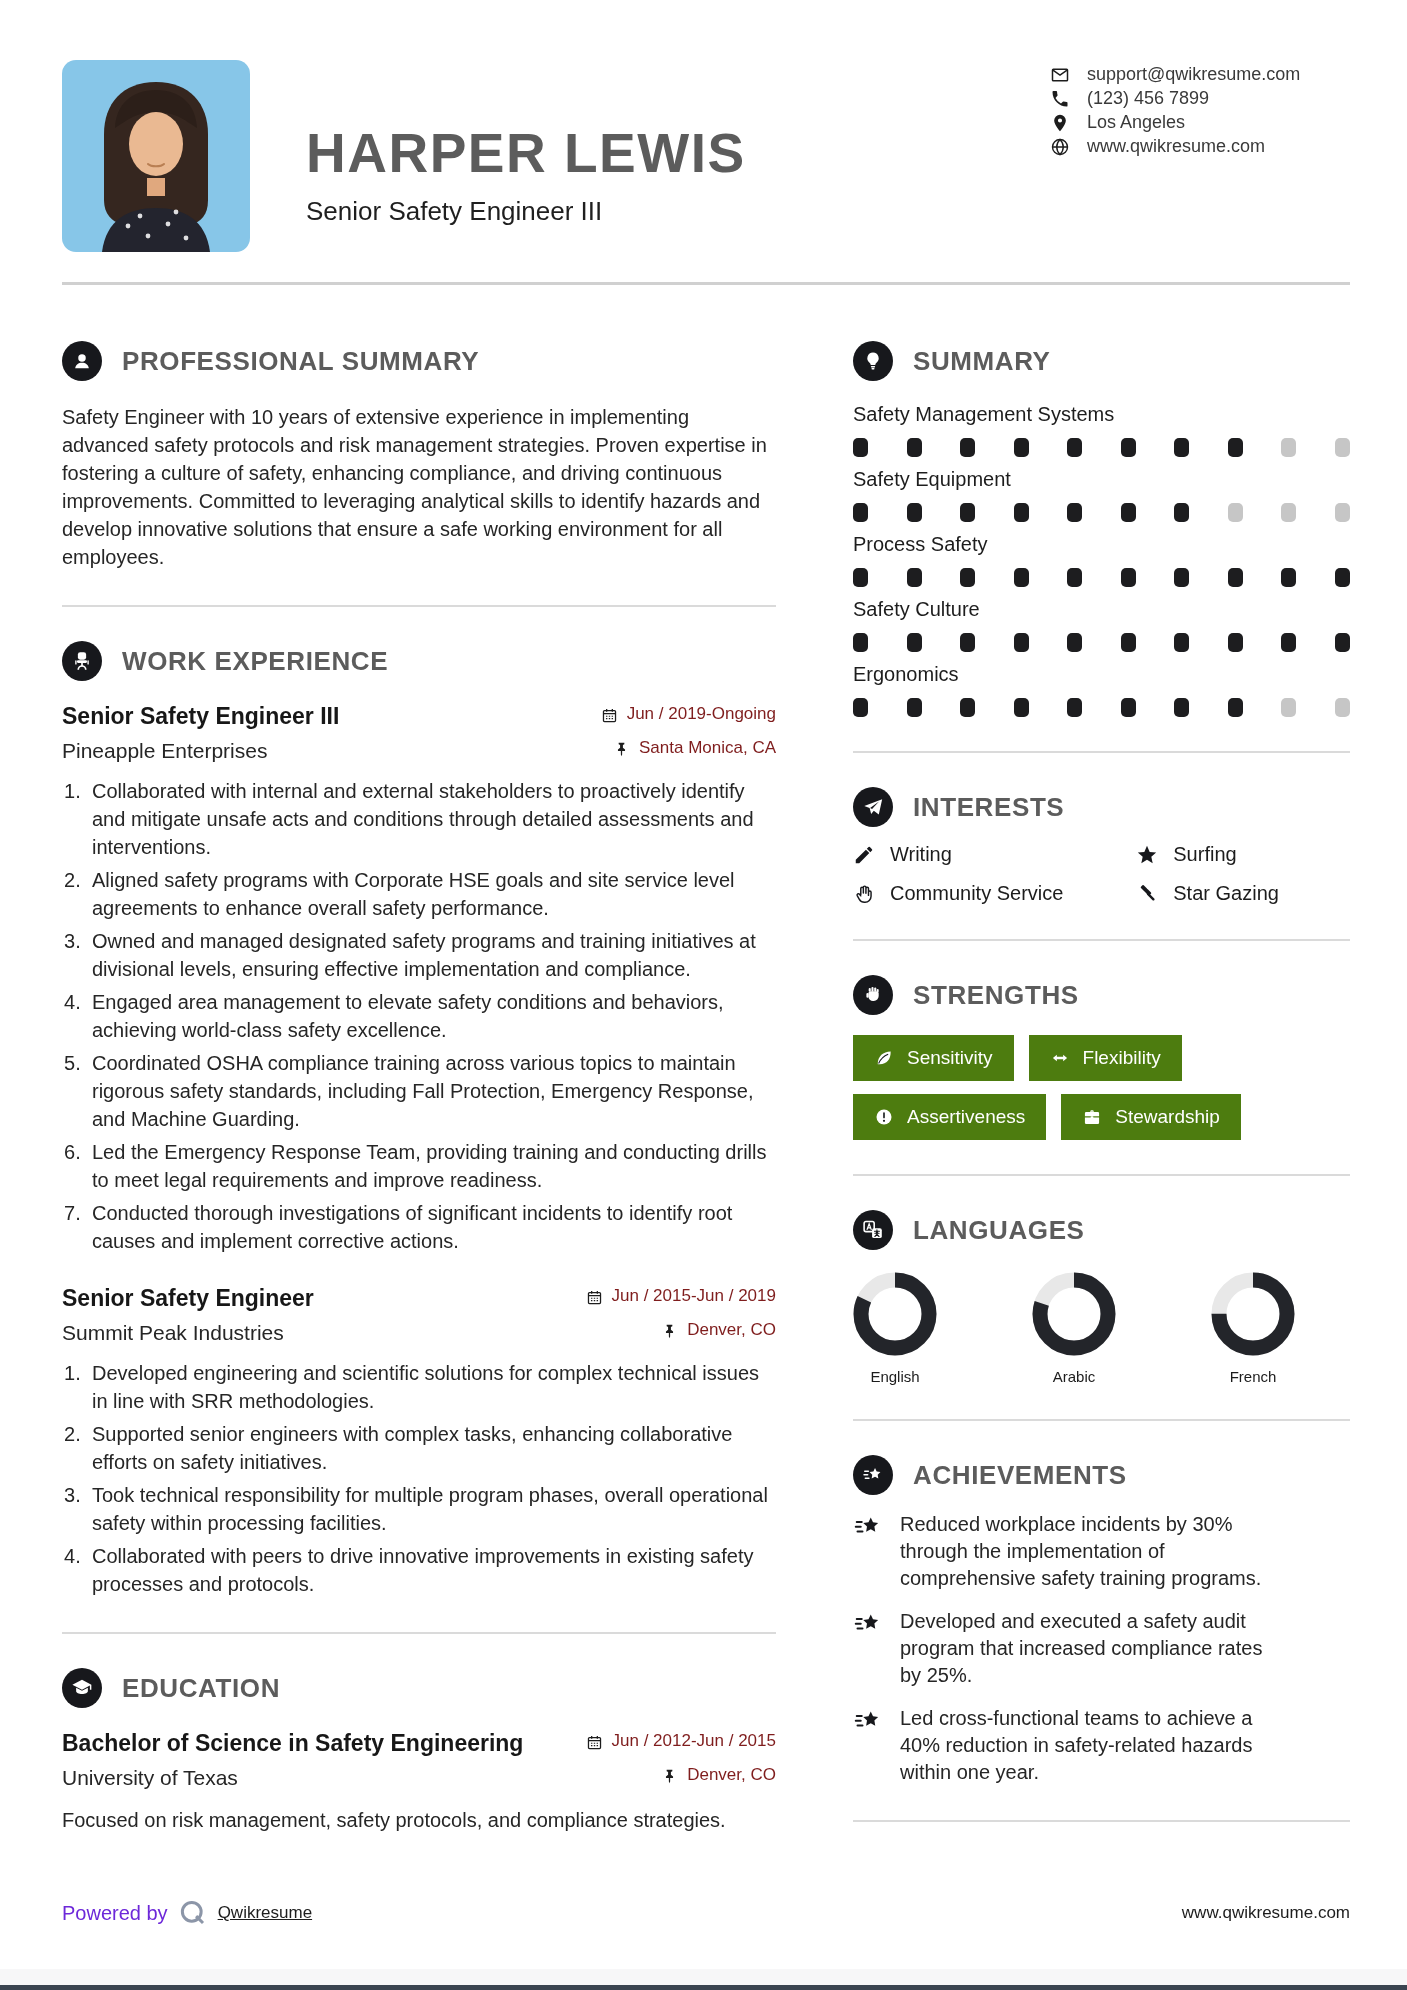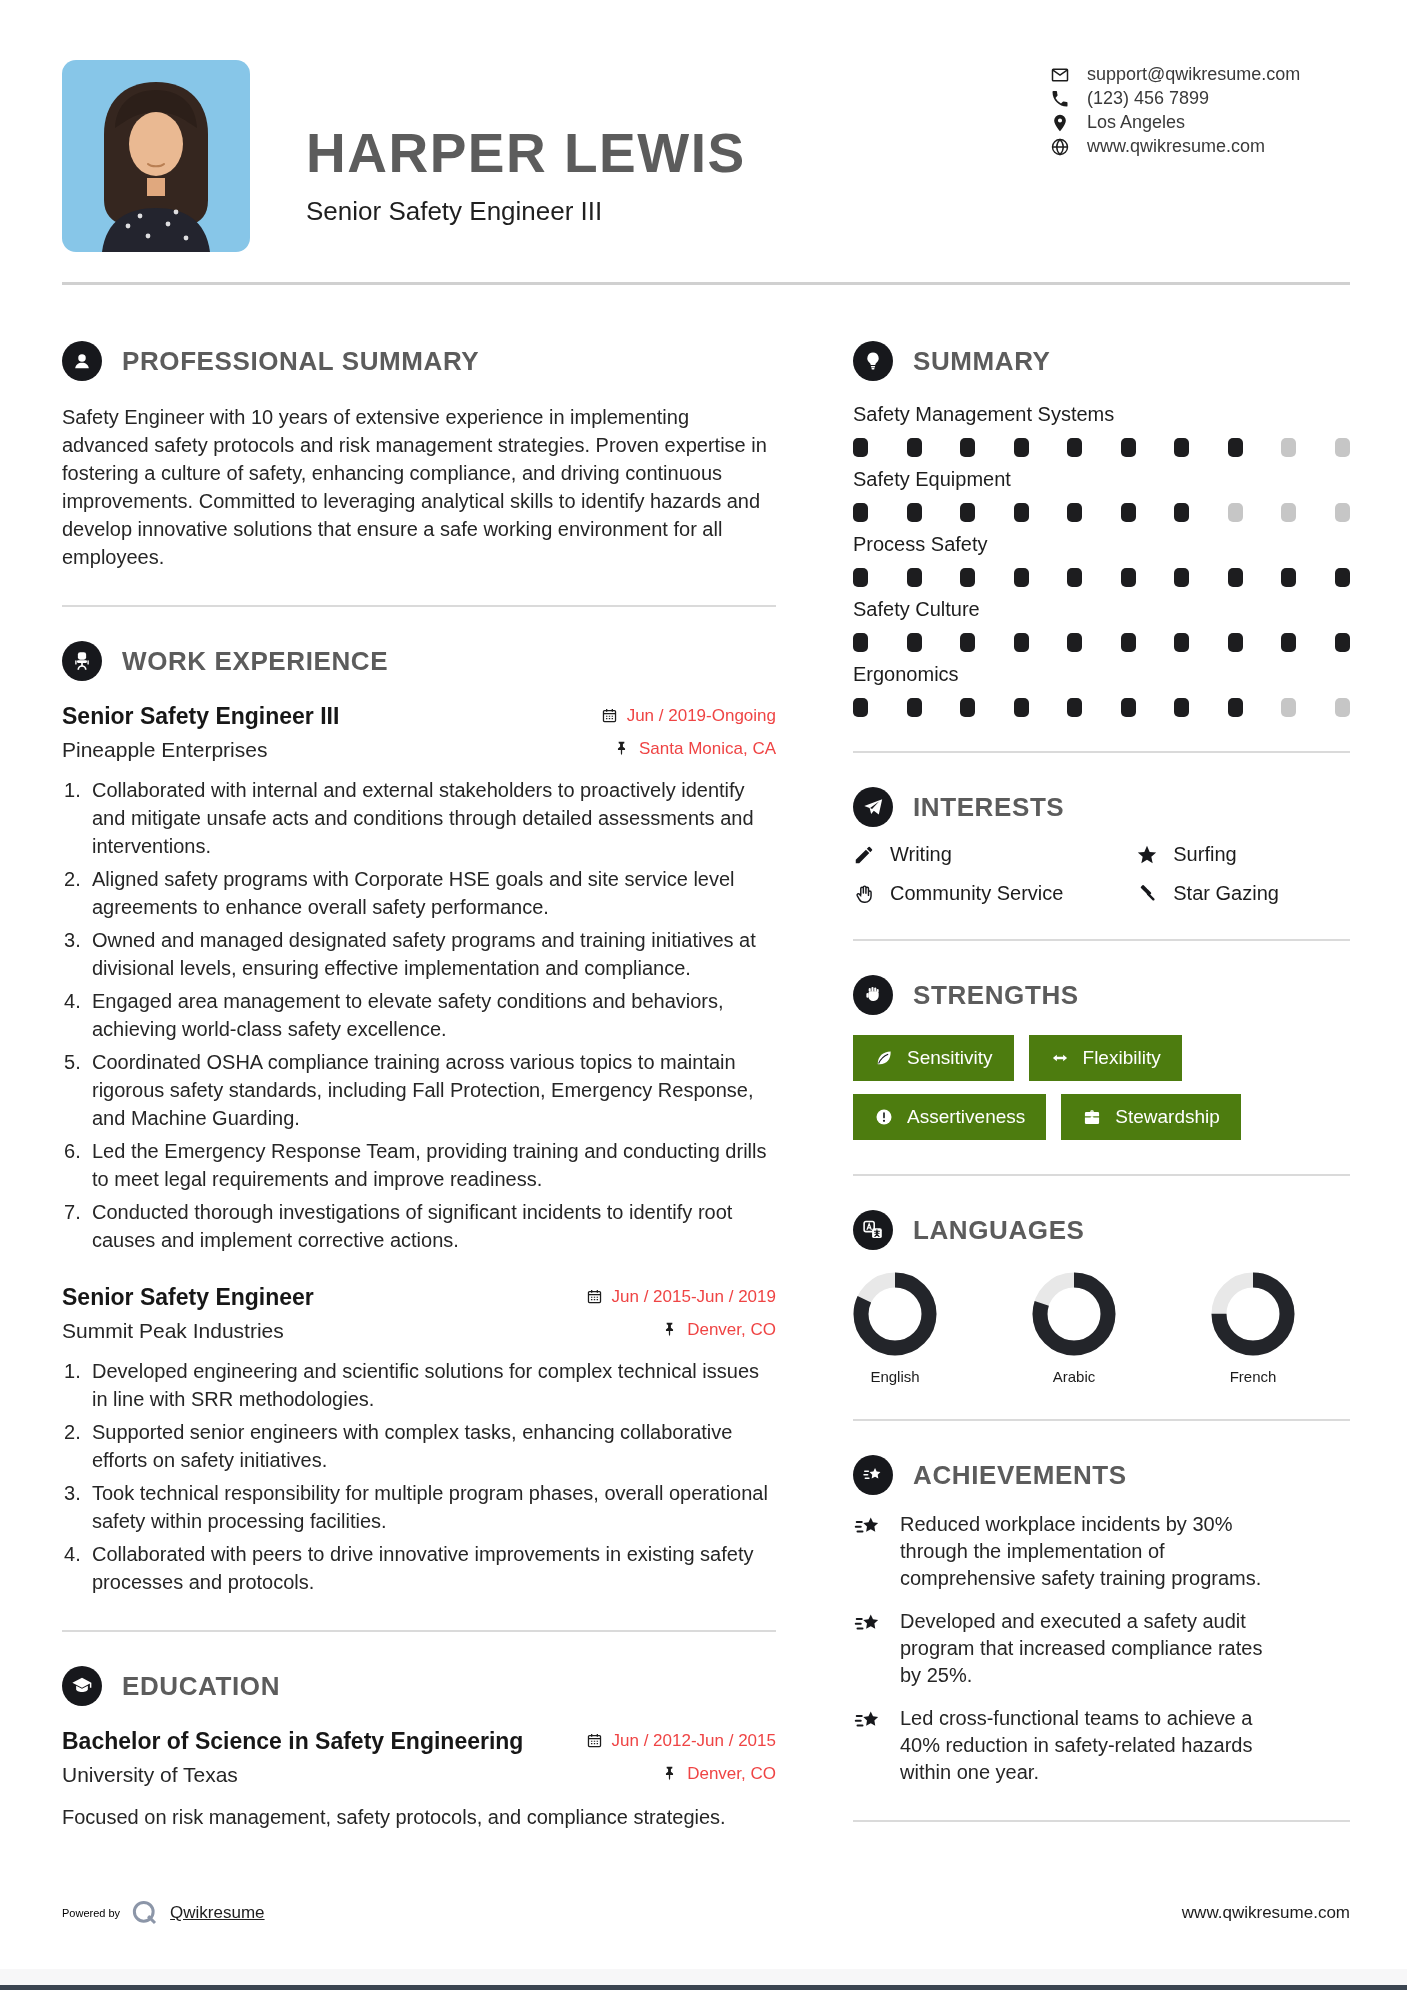--- a/index.html
+++ b/index.html
@@ -32,21 +32,21 @@
             display:flex;align-items:center;justify-content:center;flex:none;}
   .sec-icon svg{width:22px;height:22px;}
   .sec-title{font-size:26px;font-weight:700;color:#5c5c5c;letter-spacing:.6px;margin:0;}
 
   
   .summary-text{margin:22px 0 0;font-size:20px;line-height:1.4;color:#262626;}
   .job{margin-top:22px;}
   .job + .job{margin-top:30px;}
   .job-row{display:flex;justify-content:space-between;align-items:baseline;}
   .job-title{font-size:23px;font-weight:700;color:#171717;}
-  .job-meta{display:flex;align-items:center;gap:9px;font-size:17px;color:#ef4444;white-space:nowrap;}
+  .job-meta{display:flex;align-items:flex-end;gap:9px;font-size:17px;color:#7f1d1d;white-space:nowrap;}
   .job-meta .icn{width:17px;height:17px;}
   .job-sub{display:flex;justify-content:space-between;align-items:baseline;margin-top:8px;}
   .company{font-size:21px;color:#262626;}
   .bullets{margin:14px 0 0;padding:0;list-style:none;counter-reset:n;}
   .bullets li{counter-increment:n;position:relative;padding-left:30px;font-size:20px;
               line-height:1.4;margin-bottom:5px;color:#262626;}
   .bullets li::before{content:counter(n) ".";position:absolute;left:2px;}
   .edu-desc{margin:16px 0 0;font-size:20px;line-height:1.4;}
 
   
@@ -66,21 +66,21 @@
   .lang{display:flex;flex-direction:column;align-items:center;gap:12px;}
   .lang-label{font-size:15px;color:#1c1c1c;}
   .ach{display:flex;gap:17px;margin-top:16px;align-items:flex-start;}
   .ach .icn{width:30px;height:30px;color:#17181c;margin-top:1px;}
   .ach-text{font-size:20px;line-height:1.35;max-width:370px;color:#262626;}
 
   
   .footer{position:absolute;left:62px;right:57px;top:1898px;display:flex;
           justify-content:space-between;align-items:center;}
   .powered{display:flex;align-items:center;gap:10px;}
-  .powered-label{font-size:11px;color:#000000;}
+  .powered-label{font-size:20px;color:#6d28d9;}
   .qlogo{width:30px;height:30px;color:#8c96a8;}
   .brand{font-size:17px;color:#1d1d1d;text-decoration:underline;font-weight:500;cursor:pointer;}
   .site{font-size:17px;color:#1d1d1d;cursor:pointer;}
   .bottom-strip{position:absolute;left:0;right:0;bottom:0;height:16px;background:#f7f7f8;
                 border-bottom:5px solid #3a4450;}
 </style>
 </head>
 <body>
 
 <div class="page">

